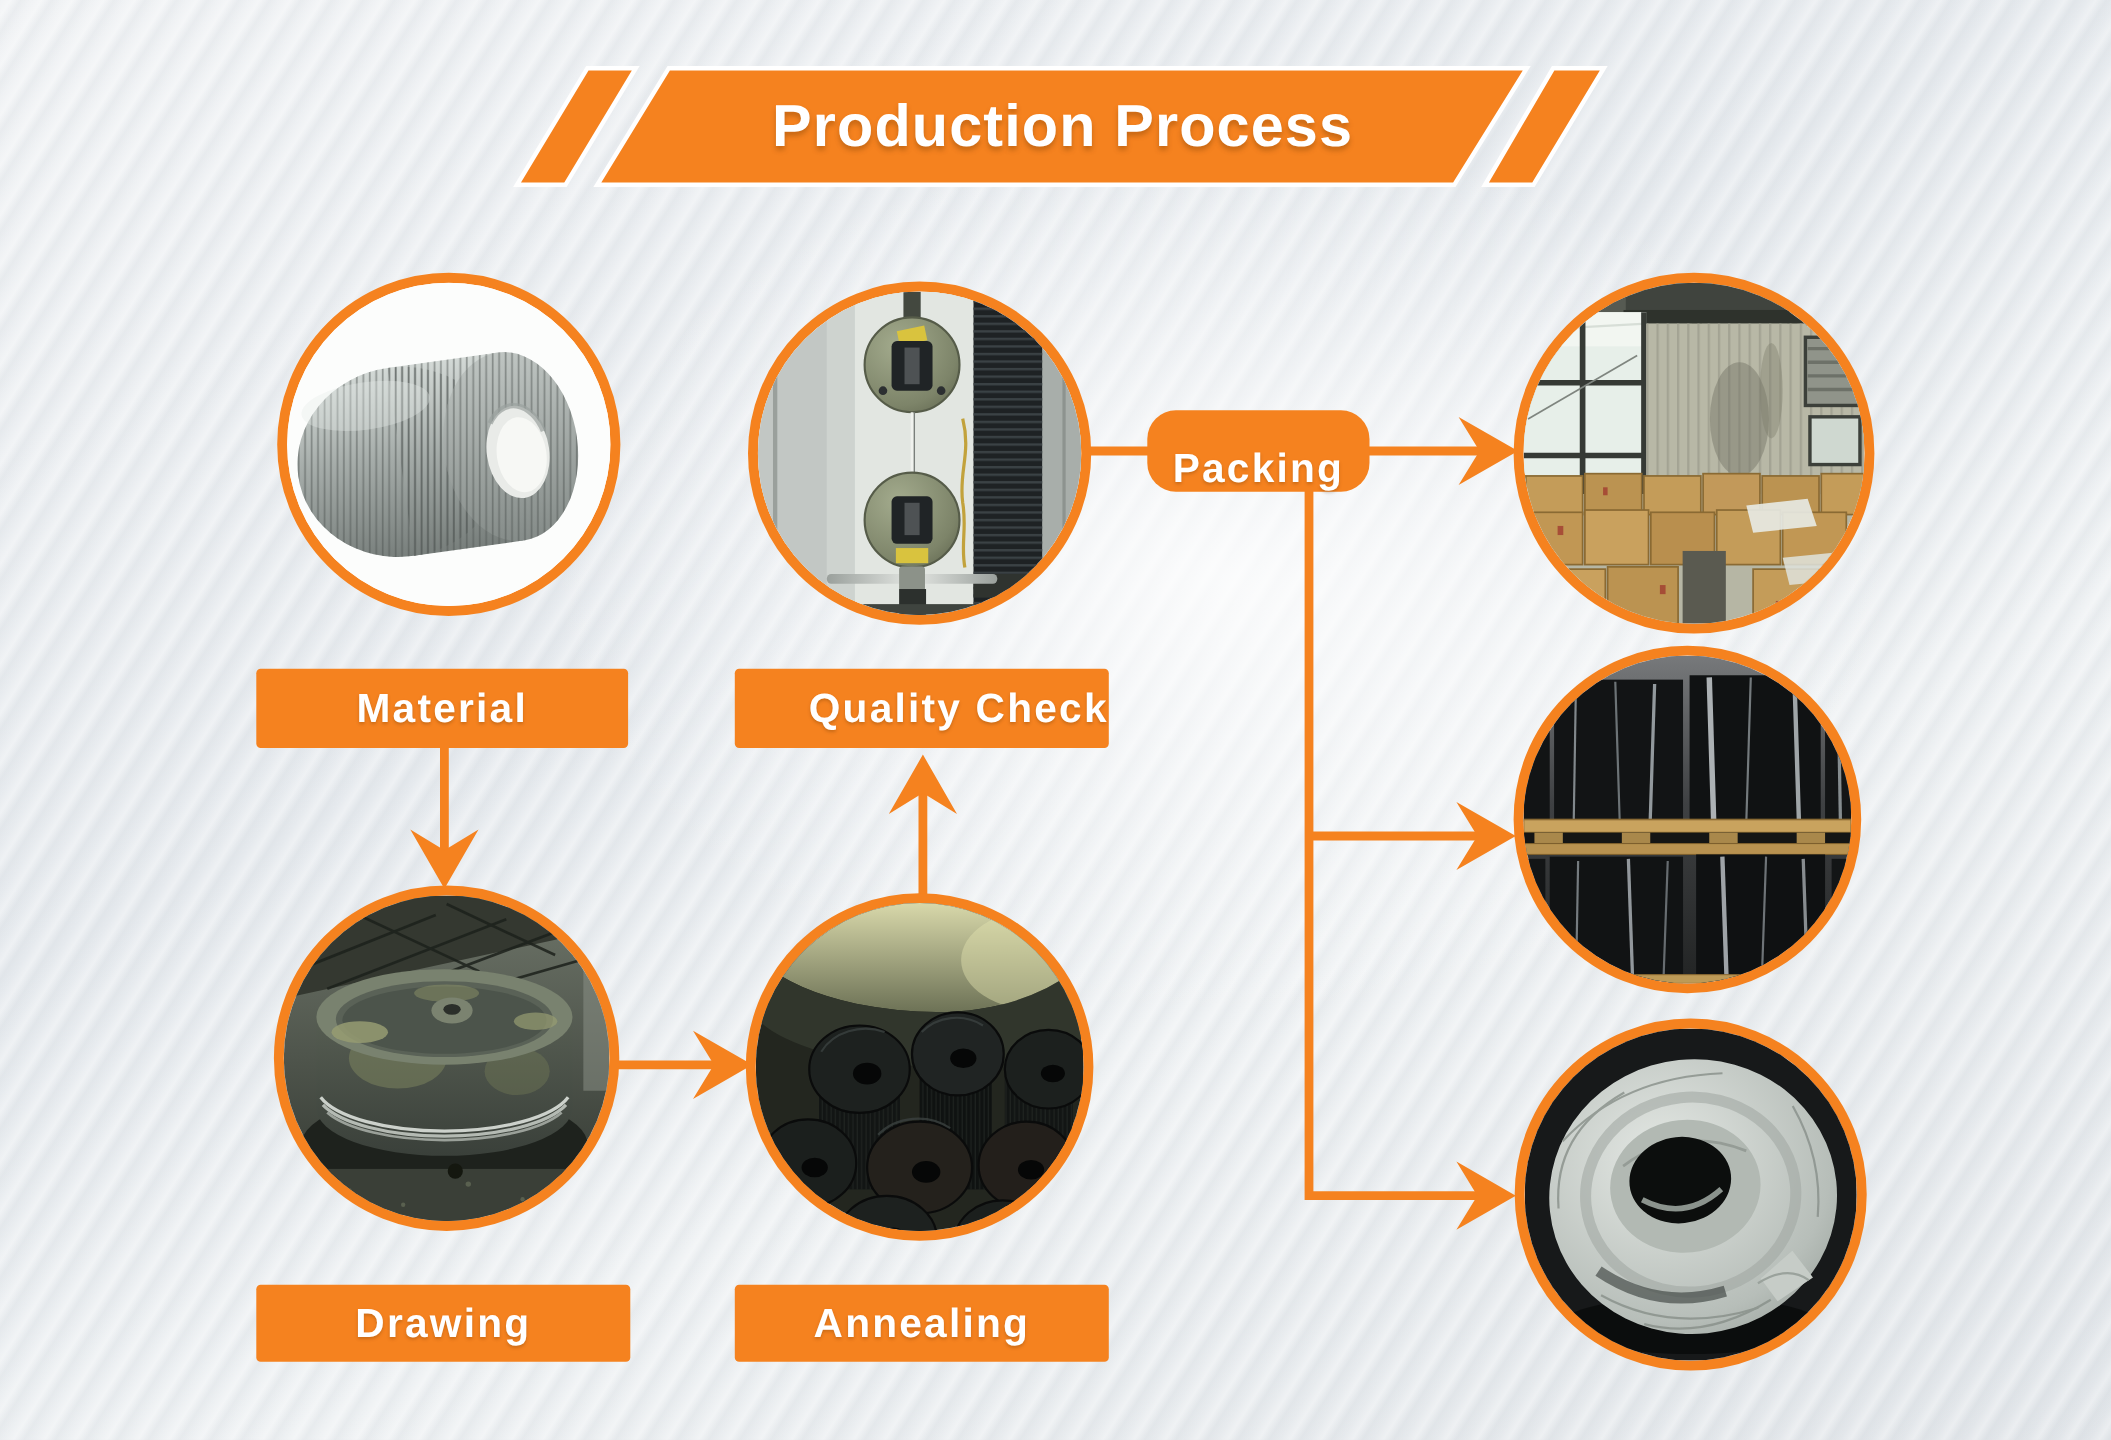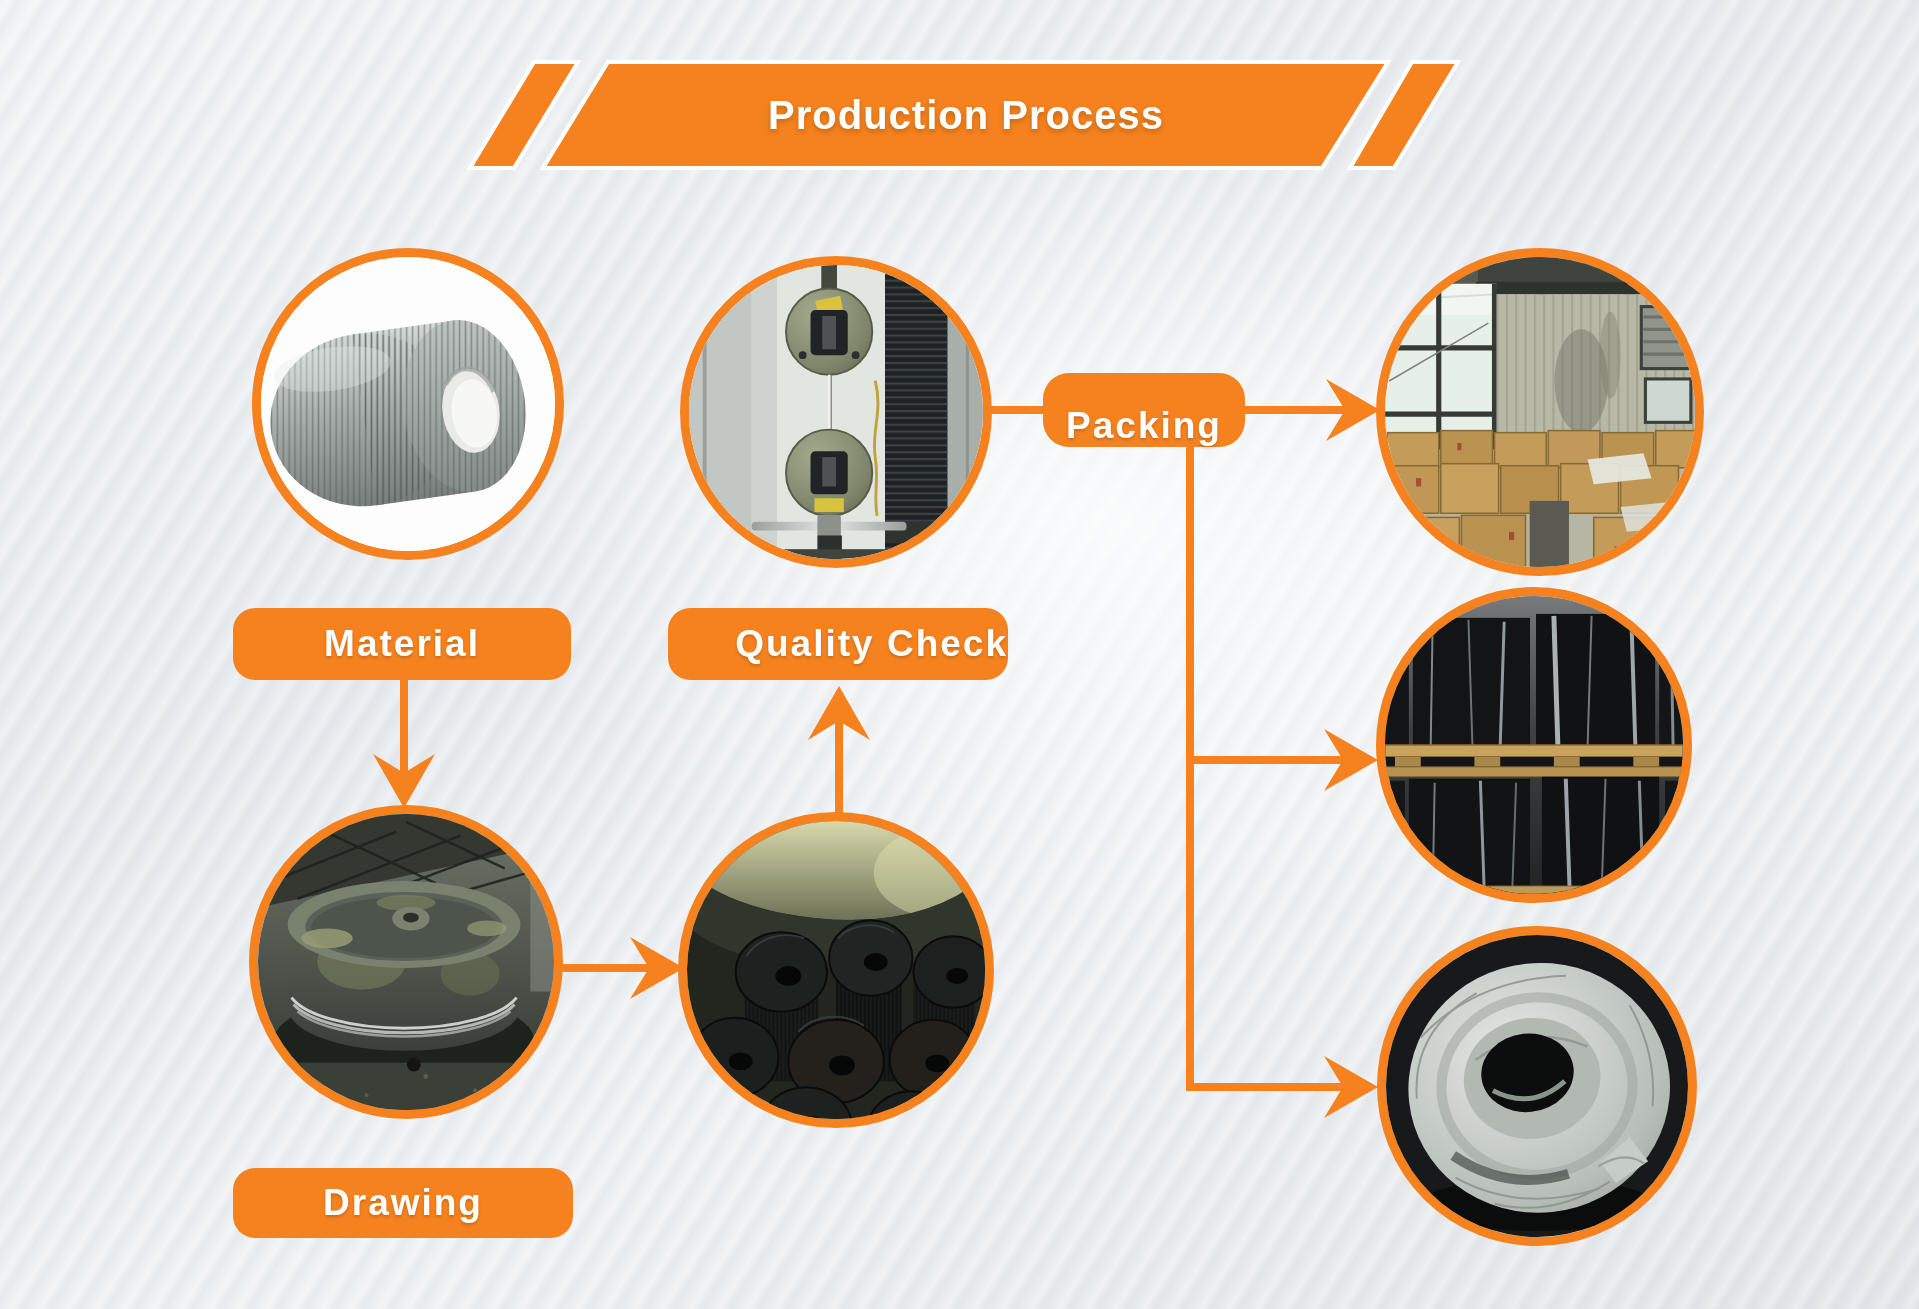--- a/index.html
+++ b/index.html
@@ -15,31 +15,31 @@
       rgba(199,206,212,0.28) 16px, rgba(255,255,255,0) 24px);
     opacity:.6;
   }
   .bg-glow {
     position:absolute; inset:0;
     background: radial-gradient(ellipse 950px 620px at 58% 40%, rgba(255,255,255,0.8), rgba(255,255,255,0) 65%);
   }
   .banner-svg { position:absolute; left:0; top:0; }
   .page-title {
     position:absolute; left:566px; top:85px; width:800px; height:60px;
-    text-align:center; color:#fff; font-weight:bold; font-size:40px; line-height:60px;
+    text-align:center; color:#fff; font-weight:bold; font-size:54px; line-height:60px;
     letter-spacing:1px; text-shadow:0 3px 5px rgba(110,55,0,.35);
   }
   .arrows { position:absolute; left:0; top:0; }
   .pc {
     position:absolute; border-radius:50%; border:9px solid #F5821F;
     box-sizing:border-box; overflow:hidden; background:#fff;
   }
   .pc svg { display:block; width:100%; height:100%; }
   .step-label {
-    position:absolute; background:#F5821F; border-radius:22px;
+    position:absolute; background:#F5821F; border-radius:4px;
     color:#fff; font-weight:bold; font-size:37px; letter-spacing:2px;
     display:flex; align-items:center; justify-content:center;
     text-shadow:0 2px 3px rgba(90,45,0,.28);
   }
   .step-label.packing { border-radius:26px; }
 </style>
 </head>
 <body>
 
 <div class="canvas">
@@ -414,14 +414,17 @@
   </div>
   <div class="step-label" style="left:668px; top:608px; width:340px; height:72px;justify-content:flex-end;">
     <span>Quality Check</span>
   </div>
   <div class="step-label packing" style="left:1043px; top:373px; width:202px; height:74px;align-items:flex-end;">
     <span>Packing</span>
   </div>
   <div class="step-label" style="left:233px; top:1168px; width:340px; height:70px;text-align:right;">
     <span>Drawing</span>
   </div>
+  <div class="step-label" style="left:668px; top:1168px; width:340px; height:70px;">
+    <span>Annealing</span>
+  </div>
 
 </div>
 
 </body></html>

